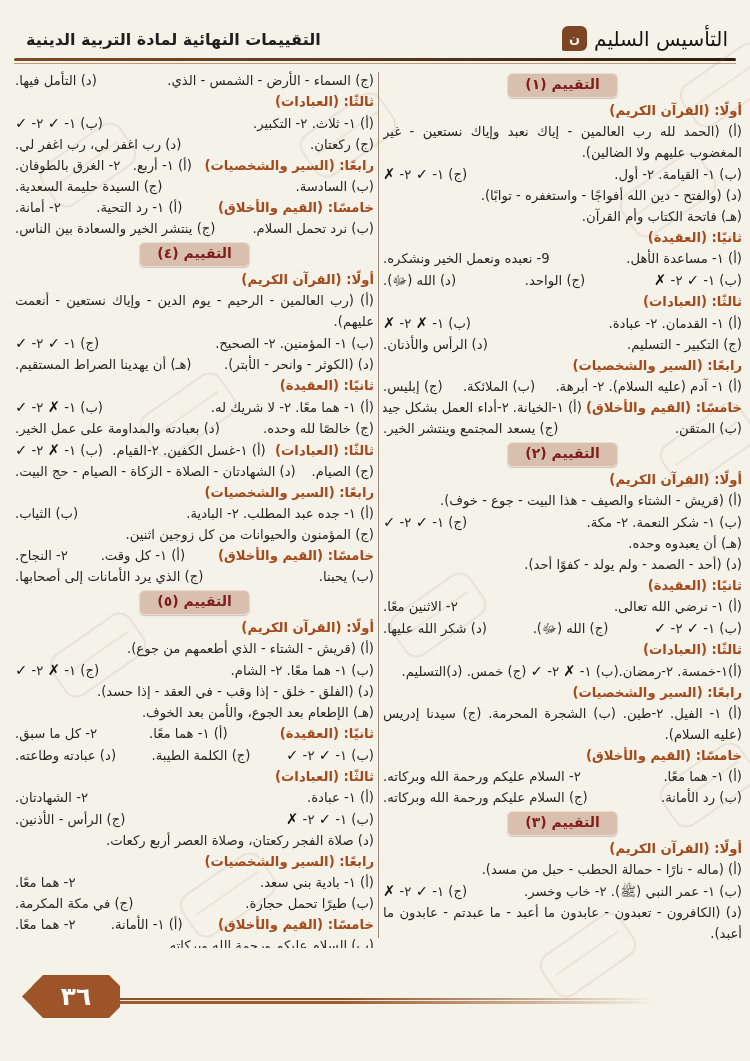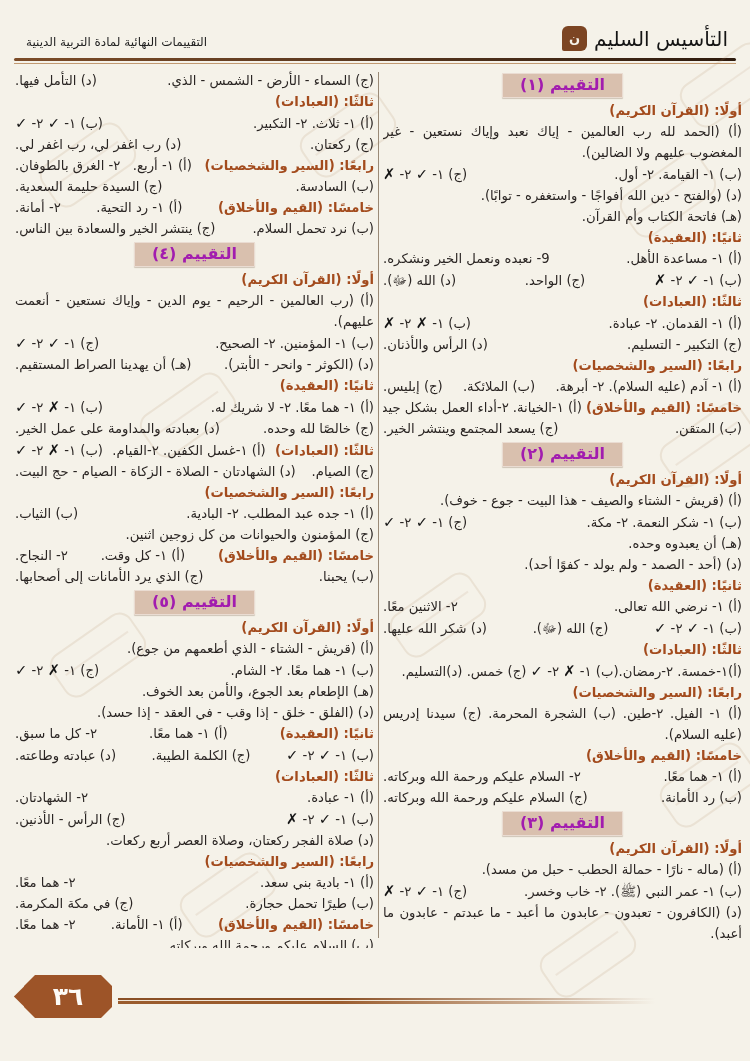--- a/index.html
+++ b/index.html
@@ -24,55 +24,55 @@
     display:flex; justify-content:space-between; align-items:flex-end;
     padding:26px 22px 5px 26px; position:relative; z-index:2;
   }
   .brand{ display:flex; align-items:center; gap:7px; }
   .brand-text{ font-size:20px; font-weight:normal; color:#141414; }
   .brand-icon{
     width:25px; height:25px; background:#7c4523; border-radius:6px 6px 6px 2px;
     color:#f5f2e9; font-size:13px; font-weight:bold;
     display:flex; align-items:center; justify-content:center;
   }
-  .doc-title{ font-size:12px; font-weight:normal; color:#1f1f1f; padding-bottom:2px; }
+  .doc-title{ font-size:16px; font-weight:bold; color:#1f1f1f; padding-bottom:2px; }
   .rule-a{ height:3px; margin:2px 14px 0; background:linear-gradient(to left,#2e1b0e,#5d3a20 55%,#7c4c28); border-radius:2px;}
   .rule-b{ height:1px; margin:2px 14px 0; background:#c29a72; }
   
   main{
     position:relative; z-index:2; display:flex; align-items:stretch;
     padding:6px 8px 0 6px; height:884px; overflow:hidden;
   }
   .col{ width:359px; overflow:hidden; font-size:13.2px; line-height:21px; letter-spacing:-0.1px; }
   .divider{ width:1px; background:#9a8a77; margin:2px 4px 10px 4px; }
   .pill-row{ display:flex; justify-content:center; margin:3px 0 2px; }
   .pill{
-    background:#d9c0ae; color:#a21caf; font-weight:bold; font-size:16px;
-    padding:1px 18px 3px; border-radius:1px;
+    background:#d9c0ae; color:#7f1d1d; font-weight:bold; font-size:14px;
+    padding:1px 18px 3px; border-radius:6px;
     box-shadow:inset 0 0 0 1px rgba(255,255,255,.45), 0 1px 1px rgba(90,60,30,.25);
   }
   .sub{ color:#a34b1d; font-weight:bold; }
   .sub-line{ text-align:right; }
   .answer-line{ display:flex; justify-content:space-between; align-items:baseline; gap:4px; }
   .answer-line .answer-part{ white-space:nowrap; }
   .answer-line.single{ display:block; text-align:justify; }
   .answer-line.single .answer-part{ white-space:normal; }
   .sub-inline{ color:#a34b1d; font-weight:bold; white-space:nowrap; }
   .mk{ font-weight:bold; color:#141414; font-size:1.12em; }
   
   .footer-line{
     position:absolute; left:118px; bottom:57px; width:548px; height:6px; z-index:2;
     background:linear-gradient(to bottom,#8a5026 0 2.4px,#f0e6d8 2.4px 3.4px,#9a5c2d 3.4px 6px);
   }
   .footer-line::after{
     content:""; position:absolute; inset:0;
     background:linear-gradient(to right, rgba(245,242,233,0) 40%, rgba(245,242,233,.55) 75%, #f5f2e9 98%);
   }
   .page-badge{
-    position:absolute; left:24px; bottom:43px; width:88px; height:43px; z-index:3;
+    position:absolute; left:32px; bottom:43px; width:88px; height:43px; z-index:3;
   }
   .badge-body{
     position:absolute; inset:0; background:#9d5428;
     clip-path:polygon(11px 0, 77px 0, 88px 11px, 88px 32px, 77px 43px, 11px 43px, 0 32px, 0 11px);
     display:flex; align-items:center; justify-content:center;
     color:#fdfbf7; font-size:25px; font-weight:bold;
   }
   .badge-tip{
     position:absolute; left:-7px; top:14px; width:15px; height:15px;
     background:#9d5428; transform:rotate(45deg);
@@ -214,21 +214,21 @@
           <span class="answer-part">(أ) ١- كل وقت.</span>
           <span class="answer-part">٢- النجاح.</span>
         </span><span class="answer-line">
           <span class="answer-part">(ب) يحبنا.</span>
           <span class="answer-part">(ج) الذي يرد الأمانات إلى أصحابها.</span>
         </span><span class="pill-row">
           <span class="pill">التقييم (٥)</span>
         </span><span class="sub sub-line">أولًا: (القرآن الكريم)</span><span class="answer-line single"><span class="answer-part">(أ) (قريش - الشتاء - الذي أطعمهم من جوع).</span></span><span class="answer-line">
           <span class="answer-part">(ب) ١- هما معًا. ٢- الشام.</span>
           <span class="answer-part">(ج) ١- <span class="mk">✗</span> ٢- <span class="mk">✓</span></span>
-        </span><span class="answer-line single"><span class="answer-part">(هـ) الإطعام بعد الجوع، والأمن بعد الخوف.</span></span><span class="answer-line single"><span class="answer-part">(د) (الفلق - خلق - إذا وقب - في العقد - إذا حسد).</span></span><span class="answer-line">
+        </span><span class="answer-line single"><span class="answer-part">(د) (الفلق - خلق - إذا وقب - في العقد - إذا حسد).</span></span><span class="answer-line single"><span class="answer-part">(هـ) الإطعام بعد الجوع، والأمن بعد الخوف.</span></span><span class="answer-line">
           <span class="sub-inline">ثانيًا: (العقيدة)</span>
           <span class="answer-part">(أ) ١- هما معًا.</span>
           <span class="answer-part">٢- كل ما سبق.</span>
         </span><span class="answer-line">
           <span class="answer-part">(ب) ١- <span class="mk">✓</span> ٢- <span class="mk">✓</span></span>
           <span class="answer-part">(ج) الكلمة الطيبة.</span>
           <span class="answer-part">(د) عبادته وطاعته.</span>
         </span><span class="sub sub-line">ثالثًا: (العبادات)</span><span class="answer-line">
           <span class="answer-part">(أ) ١- عبادة.</span>
           <span class="answer-part">٢- الشهادتان.</span>

